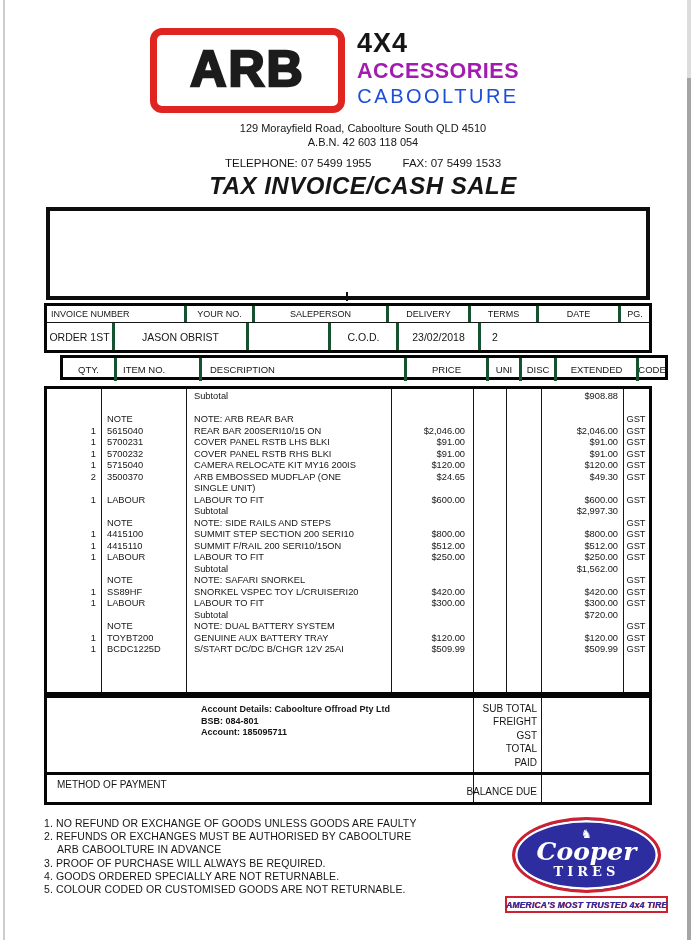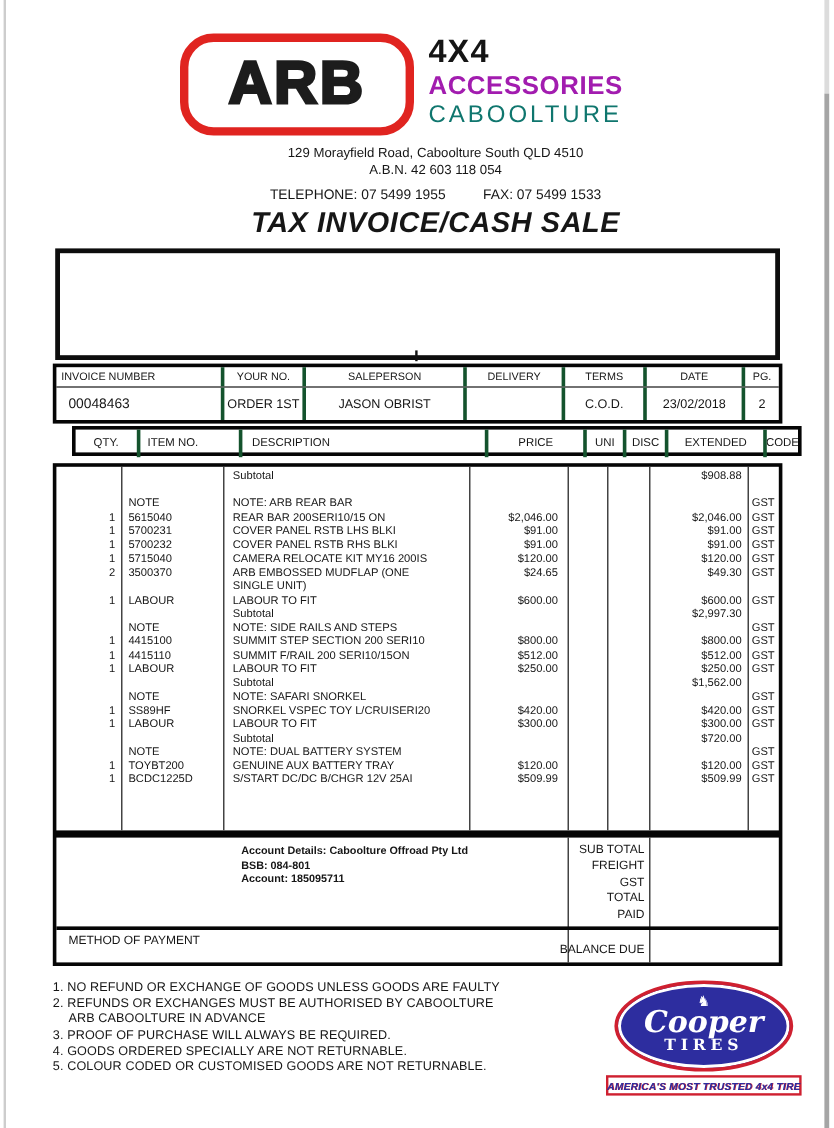--- a/index.html
+++ b/index.html
@@ -12,31 +12,31 @@
   .abs { position:absolute; }
 
   
   .scan-left  { left:3px; top:0; width:2px; height:940px; background:#cdcdcd; }
   .scan-right-light { left:687px; top:0; width:4px; height:78px; background:#dcdcdc; }
   .scan-right-dark  { left:687px; top:78px; width:4px; height:862px; background:#a5a5a5; }
 
   
   .arb-box {
     left:150px; top:28px; width:195px; height:85px;
-    border:7px solid #e02420; border-radius:28px; background:#fff;
+    border:7px solid #e02420; border-radius:12px; background:#fff;
     display:flex; align-items:center; justify-content:center;
   }
   .arb-text {
     font-size:50px; font-weight:bold; letter-spacing:2px; color:#1c1c1c;
     -webkit-text-stroke:2.5px #1c1c1c; line-height:1; padding-bottom:4px;
   }
   .logo-lines { left:357px; top:30px; line-height:1; }
   .tag1 { font-size:27px; font-weight:bold; color:#151515; letter-spacing:1px; }
   .tag2 { font-size:21.5px; font-weight:bold; color:#a21caf; margin-top:4px; letter-spacing:0.5px; }
-  .tag3 { font-size:20px; font-weight:normal; color:#0f766e; margin-top:3px; letter-spacing:2.5px; }
+  .tag3 { font-size:20px; font-weight:normal; color:#1d4ed8; margin-top:3px; letter-spacing:2.5px;text-align:center; }
 
   .center-line { left:0; width:695px; text-align:center;padding-left:31px; }
   .addr  { top:122px; font-size:11px; }
   .abn   { top:136px; font-size:11px; }
   .phone { top:157px; font-size:11.5px; }
   .phone span { margin:6px 14px; }
   .doc-title { top:172px; font-size:24px; font-weight:bold; letter-spacing:0.5px;font-style:italic; }
 
   
   .customer-box { left:46px; top:207px; width:604px; height:93px; border:4px solid #0d0d0d; background:#fff; }
@@ -144,21 +144,20 @@
     <div class="row inv-head">
       <div class="cell iv1">INVOICE NUMBER</div>
       <div class="cell iv2">YOUR NO.</div>
       <div class="cell iv3">SALEPERSON</div>
       <div class="cell iv4">DELIVERY</div>
       <div class="cell iv5">TERMS</div>
       <div class="cell iv6">DATE</div>
       <div class="cell iv7">PG.</div>
     </div>
     <div class="row inv-vals">
-      <div class="cell iv1">00048463</div>
       <div class="cell iv2">ORDER 1ST</div>
       <div class="cell iv3">JASON OBRIST</div>
       <div class="cell iv4"></div>
       <div class="cell iv5">C.O.D.</div>
       <div class="cell iv6">23/02/2018</div>
       <div class="cell iv7">2</div>
     </div>
   </div>
 
   <div class="abs tbox qty-table">

